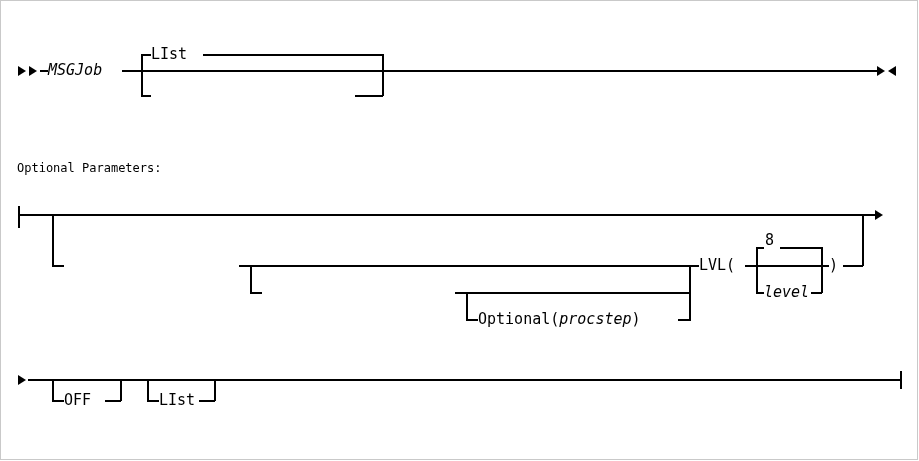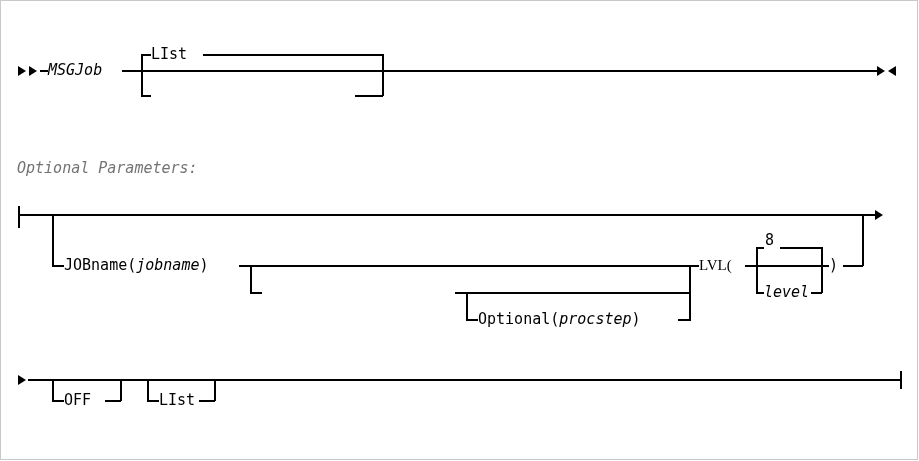--- a/index.html
+++ b/index.html
@@ -24,22 +24,22 @@
     position:absolute;
     font-size:15px;
     line-height:15px;
     color:#000;
     white-space:pre;
     letter-spacing:0px;
   }
   .ital{font-style:italic;}
   .sect{
     position:absolute;
-    font-size:15px;line-height:15px;color:#737373;
-    font-style:italic;white-space:pre;
+    font-size:12px;line-height:15px;color:#000000;
+    white-space:pre;
   }
   
   .tri-r{
     position:absolute;width:0;height:0;
     border-left:8px solid #000;
     border-top:5px solid transparent;
     border-bottom:5px solid transparent;
   }
   .tri-l{
     position:absolute;width:0;height:0;
@@ -86,40 +86,39 @@
   <div class="sect" style="left:17px;top:161px;">Optional Parameters:</div>
 
   <div class="tick" style="left:18px;top:206px;height:22px;"></div>
 
   <div class="h" style="left:18px;top:214px;width:857px;"></div>
 
   <div class="tri-r" style="left:875px;top:210px;"></div>
 
   <div class="v" style="left:52px;top:214px;height:52px;"></div>
   <div class="h" style="left:52px;top:265px;width:12px;"></div>
-  <div class="lbl" style="left:64px;top:258px;"><span>JOBname(</span><span class="ital">jobname</span><span>)</span></div>
   <div class="h" style="left:239px;top:265px;width:12px;"></div>
 
   <div class="v" style="left:250px;top:265px;height:28px;"></div>
   <div class="h" style="left:250px;top:292px;width:12px;"></div>
   <div class="h" style="left:455px;top:292px;width:12px;"></div>
 
   <div class="v" style="left:466px;top:292px;height:28px;"></div>
   <div class="h" style="left:466px;top:319px;width:12px;"></div>
   <div class="lbl" style="left:478px;top:312px;"><span>Optional(</span><span class="ital">procstep</span><span>)</span></div>
   <div class="h" style="left:678px;top:319px;width:12px;"></div>
 
   <div class="v" style="left:689px;top:265px;height:56px;"></div>
 
   <div class="h" style="left:455px;top:292px;width:236px;"></div>
   <div class="h" style="left:239px;top:265px;width:452px;"></div>
 
   <div class="h" style="left:689px;top:265px;width:10px;"></div>
 
-  <div class="lbl" style="left:699px;top:258px;font-family:Liberation Serif, serif;">LVL(</div>
+  <div class="lbl" style="left:699px;top:258px;">LVL(</div>
 
   <div class="h" style="left:745px;top:265px;width:12px;"></div>
   <div class="v" style="left:756px;top:247px;height:46px;"></div>
 
   <div class="h" style="left:756px;top:247px;width:8px;"></div>
   <div class="lbl" style="left:765px;top:233px;">8</div>
   <div class="h" style="left:780px;top:247px;width:42px;"></div>
 
   <div class="h" style="left:756px;top:265px;width:66px;"></div>
 

